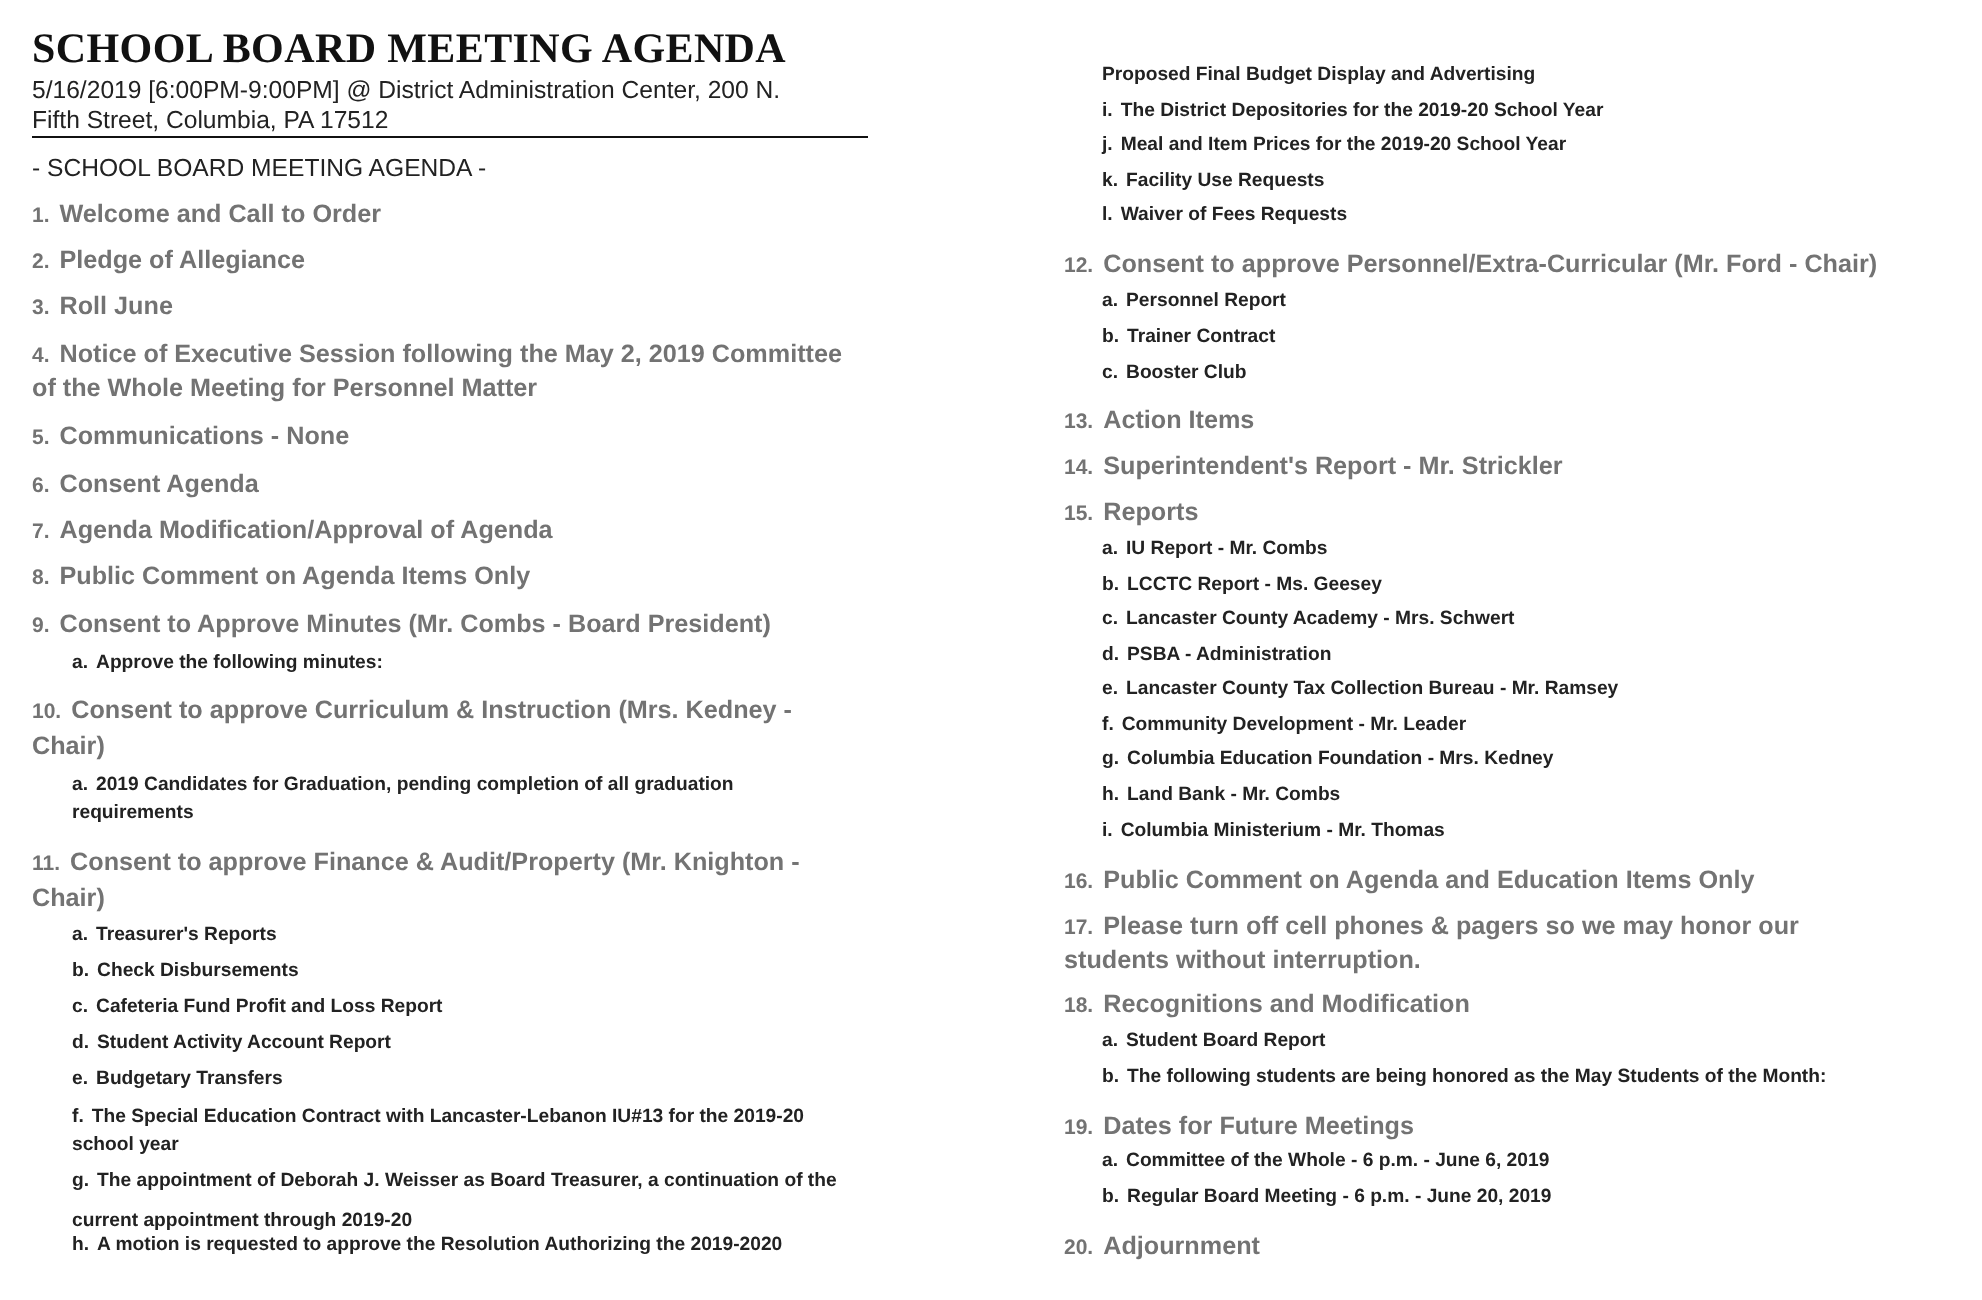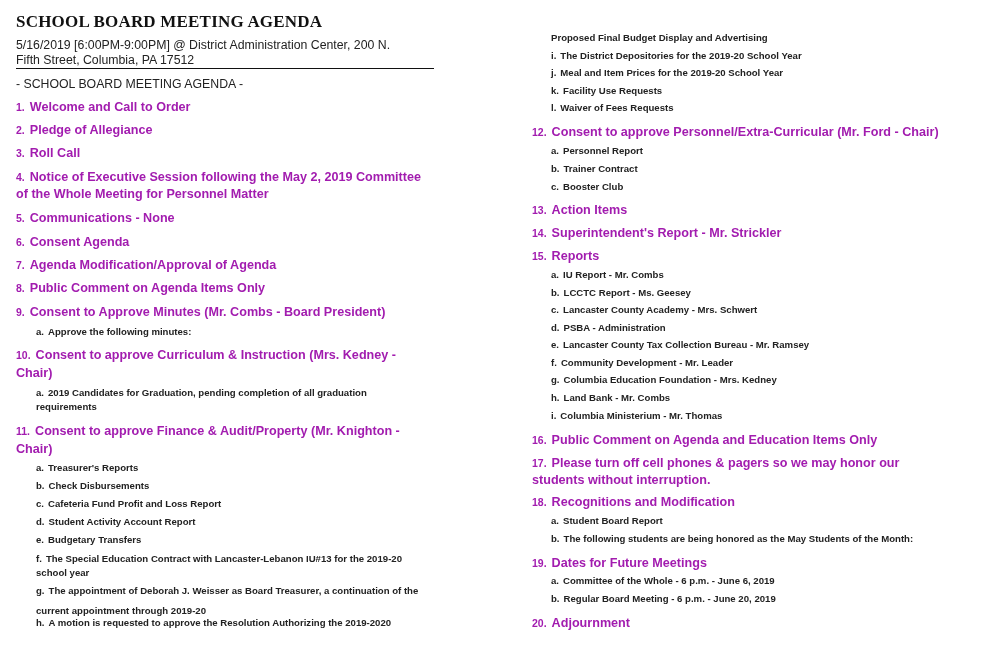--- a/index.html
+++ b/index.html
@@ -4,52 +4,52 @@
 <style>
   html, body { margin: 0; padding: 0; background: #ffffff; }
   body {
     width: 991px; height: 650px; overflow: hidden; position: relative;
     font-family: "Liberation Sans", "DejaVu Sans", sans-serif; color: #111;
   }
 
   .doc-title {
     position: absolute; left: 16px; top: 12px;
     font-family: "Liberation Serif", "DejaVu Serif", serif;
-    font-weight: bold; font-size: 17px; letter-spacing: 0.2px; color: #111;
+    font-weight: bold; font-size: 21px; letter-spacing: 0.2px; color: #111;
   }
   .meta-line {
     position: absolute; left: 16px; width: 420px;
     font-size: 12.3px; color: #222; white-space: nowrap;
   }
   .rule { position: absolute; left: 16px; top: 68px; width: 418px; height: 0; border-top: 1.5px solid #111; }
   .sub-title { position: absolute; left: 16px; top: 77px; font-size: 12.3px; color: #222; white-space: nowrap; }
 
   .item {
-    position: absolute; font-weight: bold; font-size: 12.6px; color: #a21caf; line-height: 17px;
+    position: absolute; font-weight: bold; font-size: 12.6px; color: #737373; line-height: 17px;
   }
   .item .num { font-size: 10.5px; margin-right: 5px; }
   .sub {
     position: absolute; font-weight: bold; font-size: 9.6px; color: #222; line-height: 14px;
   }
   .sub .let { margin-right: 4px; }
   .plain { position: absolute; font-weight: bold; font-size: 9.6px; color: #222; line-height: 14px; }
 </style>
 </head>
 <body>
 
 <div>
   <div class="doc-title">SCHOOL BOARD MEETING AGENDA</div>
   <div class="meta-line" style="top:38px">5/16/2019   [6:00PM-9:00PM]  @  District Administration Center, 200 N.</div>
   <div class="meta-line" style="top:53px">Fifth Street, Columbia, PA 17512</div>
   <div class="rule"></div>
   <div class="sub-title">- SCHOOL BOARD MEETING AGENDA  -</div>
 
   <div class="item" style="left:16px;top:99px"><span class="num">1.</span><span>Welcome and Call to Order</span></div>
   <div class="item" style="left:16px;top:122px"><span class="num">2.</span><span>Pledge of Allegiance</span></div>
-  <div class="item" style="left:16px;top:145px"><span class="num">3.</span><span>Roll Call</span></div>
+  <div class="item" style="left:16px;top:145px"><span class="num">3.</span><span>Roll June</span></div>
   <div class="item" style="left:16px;top:169px"><span class="num">4.</span><span>Notice of Executive Session following the May 2, 2019 Committee</span></div>
   <div class="item" style="left:16px;top:186px">of the Whole Meeting for Personnel Matter</div>
   <div class="item" style="left:16px;top:210px"><span class="num">5.</span><span>Communications - None</span></div>
   <div class="item" style="left:16px;top:234px"><span class="num">6.</span><span>Consent Agenda</span></div>
   <div class="item" style="left:16px;top:257px"><span class="num">7.</span><span>Agenda Modification/Approval of Agenda</span></div>
   <div class="item" style="left:16px;top:280px"><span class="num">8.</span><span>Public Comment on Agenda Items Only</span></div>
   <div class="item" style="left:16px;top:304px"><span class="num">9.</span><span>Consent to Approve Minutes (Mr. Combs - Board President)</span></div>
   <div class="sub" style="left:36px;top:325px"><span class="let">a.</span><span>Approve the following minutes:</span></div>
 
   <div class="item" style="left:16px;top:347px"><span class="num">10.</span><span>Consent to approve Curriculum &amp; Instruction (Mrs. Kedney -</span></div>

